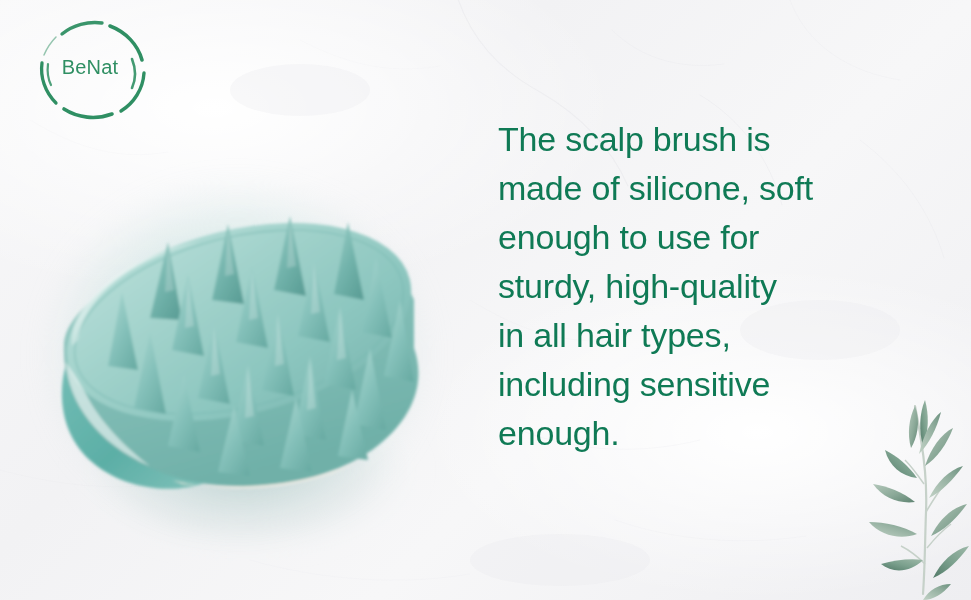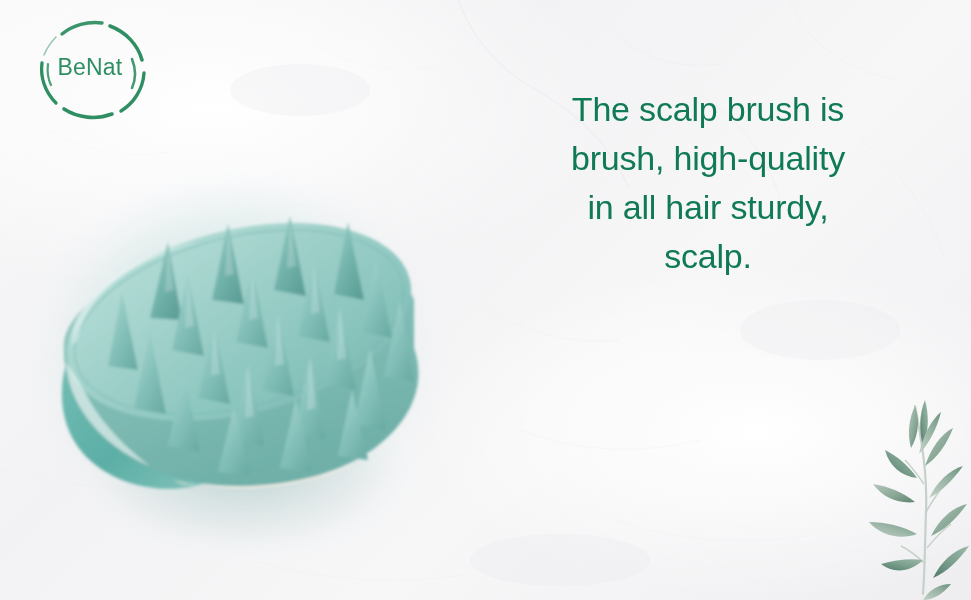--- a/index.html
+++ b/index.html
@@ -45,21 +45,21 @@
     height: 105px;
   }
   .logo svg { width: 100%; height: 100%; display: block; overflow: visible; }
   .logo-word {
     position: absolute;
     left: 0; right: 0;
     top: 50%;
     transform: translateY(-52%);
     text-align: center;
     font-family: "Liberation Sans", sans-serif;
-    font-size: 23px;
+    font-size: 20px;
     font-weight: 400;
     letter-spacing: .2px;
     color: #2f8f63;
     white-space: nowrap;
   }
 
   
   .product {
     position: absolute;
     left: 22px;
@@ -86,23 +86,23 @@
     inset: 0;
     width: 100%;
     height: 100%;
     display: block;
   }
 
   
   .copy {
     position: absolute;
     left: 498px;
-    top: 85px;
+    top: 115px;
     width: 420px;
-    text-align: center;
+    text-align: left;
     color: #0f7a55;
     font-family: "Liberation Sans", sans-serif;
     font-size: 34px;
     line-height: 49px;
     font-weight: 400;
     letter-spacing: -0.2px;
   }
   .copy .line { display: block; white-space: nowrap; }
 
   
@@ -273,23 +273,26 @@
           <path d="M318 160 L324 208 L315 210 Z"></path>
           <path d="M226 218 L232 266 L223 268 Z"></path>
           <path d="M288 210 L294 258 L285 260 Z"></path>
         </g>
       </g>
     </svg>
   </div>
 
   <div class="copy">
     <span class="line">The scalp brush is</span>
-    <span class="line">brush, high-quality</span>
-    <span class="line">in all hair sturdy,</span>
-    <span class="line">scalp.</span>
+    <span class="line">made of silicone, soft</span>
+    <span class="line">enough to use for</span>
+    <span class="line">sturdy, high-quality</span>
+    <span class="line">in all hair types,</span>
+    <span class="line">including sensitive</span>
+    <span class="line">enough.</span>
   </div>
 
   <div class="branch">
     <svg viewBox="0 0 104 212" aria-hidden="true">
       <defs>
         <linearGradient id="leafA" x1="0" y1="0" x2="1" y2="1">
           <stop offset="0%" stop-color="#b3c7ba"></stop>
           <stop offset="55%" stop-color="#8aa897"></stop>
           <stop offset="100%" stop-color="#5f8472"></stop>
         </linearGradient>

